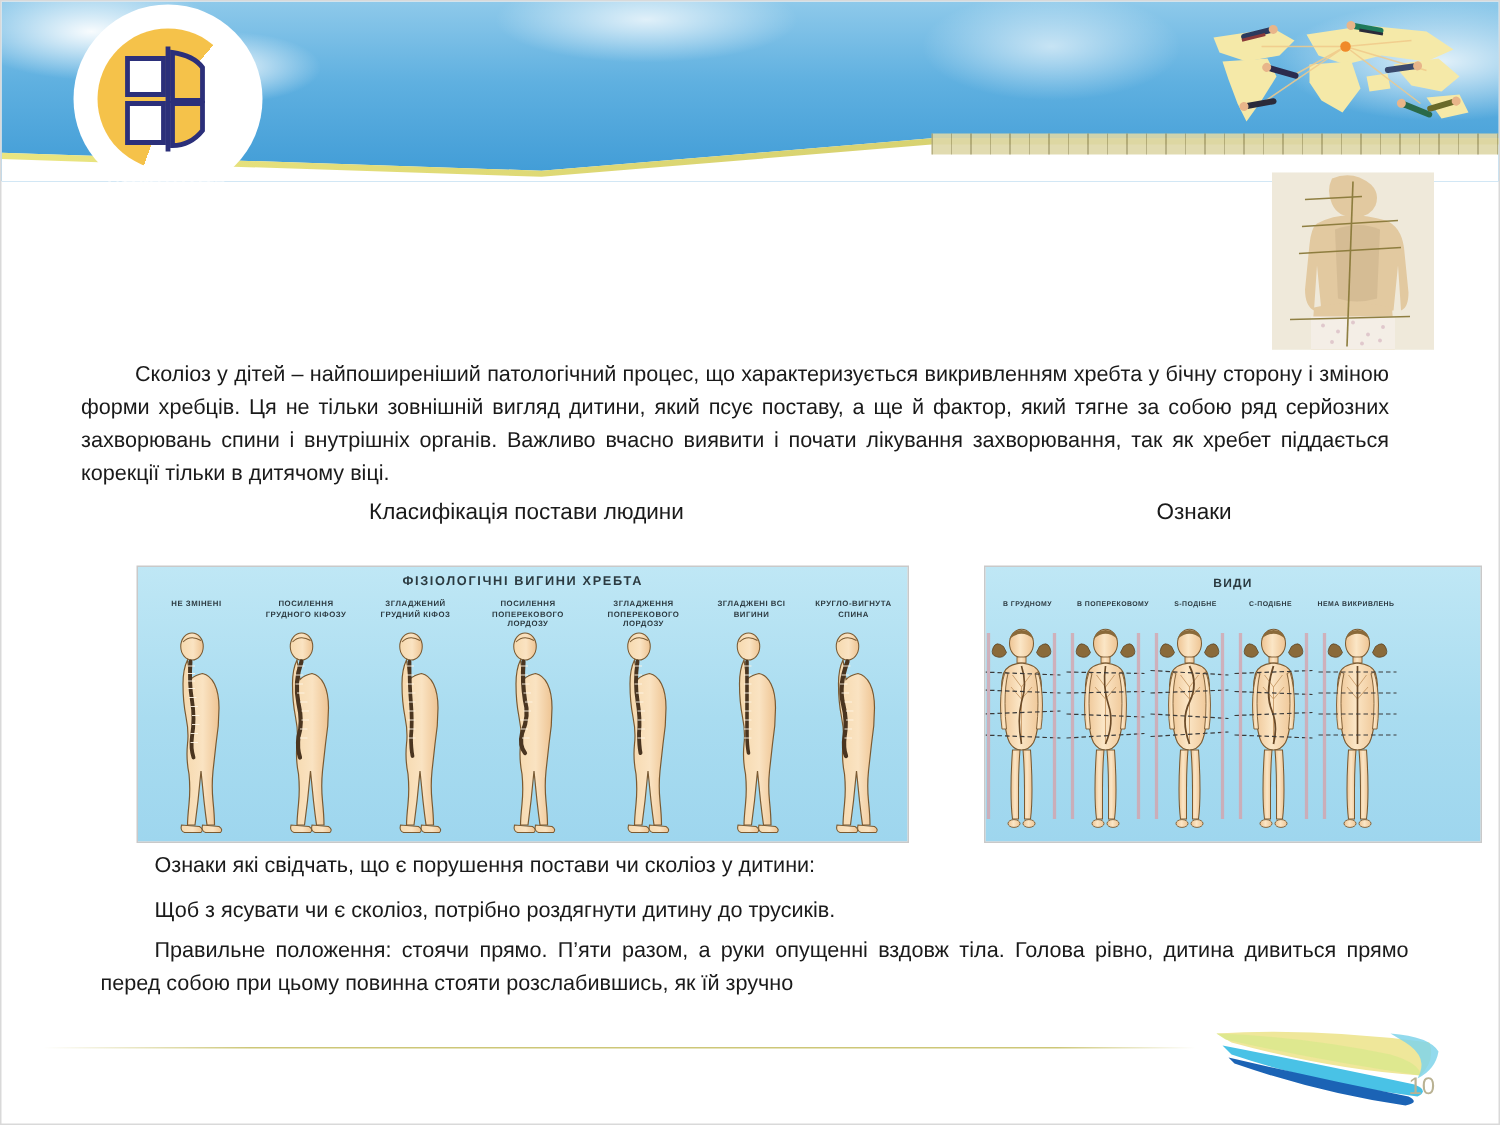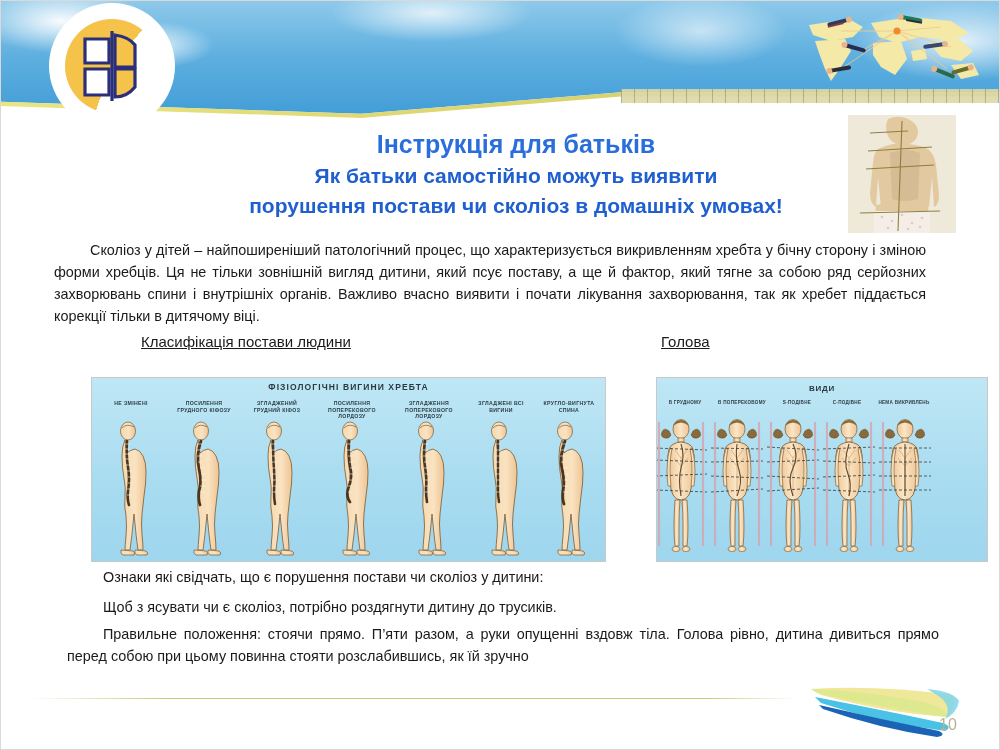--- a/index.html
+++ b/index.html
@@ -106,21 +106,21 @@
     font-size: 14.4px; color: #1a1a1a; line-height: 22px;
     text-align: justify; text-justify: inter-word;
   }
   .para-intro { left: 53px; top: 238px; width: 872px; text-indent: 36px; }
   .para-signs { left: 66px; top: 565px; width: 872px; text-indent: 36px; }
   .para-strip { left: 66px; top: 595px; width: 872px; text-indent: 36px; }
   .para-pos   { left: 66px; top: 622px; width: 872px; text-indent: 36px; }
 
   
   .fig-caption {
-    position: absolute; font-size: 15px; color: #1a1a1a;  text-decoration: underline;
+    position: absolute; font-size: 15px; color: #1a1a1a; text-align: center;
   }
   .cap-left  { left: 140px; top: 332px; width: 420px; }
   .cap-right { left: 660px; top: 332px; width: 270px; }
 
   .panel {
     position: absolute;
     background: linear-gradient(180deg,#bfe7f5 0%, #a9dcf0 55%, #9ed6ee 100%);
     border: 1px solid #c9c9c9;
     overflow: hidden;
     margin-top: 24px;
@@ -238,25 +238,20 @@
           </g>
         </svg>
       </div>
       <div class="logo-text">
         <div class="logo-top">ВИДИ</div>
         <div class="logo-bot">ЄВМІНОВА</div>
       </div>
     </div>
   </div>
 
-  <div class="title-block">
-    <div class="title-main">Інструкція для батьків</div>
-    <div class="title-sub">Як батьки самостійно можуть виявити</div>
-    <div class="title-sub">порушення постави чи сколіоз в домашніх умовах!</div>
-  </div>
 
   <div class="photo">
     <svg viewBox="0 0 108 118" width="108" height="118">
       <rect x="0" y="0" width="108" height="118" fill="#efe9da"></rect>
       <g fill="#e2c9a0">
         <path d="M40 4 q14 -6 26 4 q6 6 3 14 q-3 7 -13 8 q-12 0 -16 -9 q-4 -9 0 -17 z"></path>
         <path d="M30 34 q18 -10 46 -2 q10 4 12 18 l3 30 q0 10 -5 12 l-2 -30 l-3 30 l-48 1 l-3 -31 l-2 30 q-6 -3 -6 -14 l3 -30 q1 -11 5 -14 z"></path>
         <path d="M28 90 q26 -6 52 0 l2 28 l-56 0 z"></path>
       </g>
       <g fill="#cbb08a" opacity=".55">
@@ -279,21 +274,21 @@
         <path d="M18 54 L86 50"></path>
         <path d="M12 98 L92 96"></path>
         <path d="M54 6 L50 116"></path>
       </g>
     </svg>
   </div>
 
   <div class="para para-intro">Сколіоз у дітей – найпоширеніший патологічний процес, що характеризується викривленням хребта у бічну сторону і зміною форми хребців. Ця не тільки зовнішній вигляд дитини, який псує поставу, а ще й фактор, який тягне за собою ряд серйозних захворювань спини і внутрішніх органів. Важливо вчасно виявити і почати лікування захворювання, так як хребет піддається корекції тільки в дитячому віці.</div>
 
   <div class="fig-caption cap-left">Класифікація постави людини</div>
-  <div class="fig-caption cap-right">Голова</div>
+  <div class="fig-caption cap-right">Ознаки</div>
 
   <div class="panel panel-left">
     <div class="panel-title">ФІЗІОЛОГІЧНІ ВИГИНИ ХРЕБТА</div>
     <div class="lbl-row">
       <div class="lbl" style="left:5px;  top:22px; width:68px;">НЕ ЗМІНЕНІ</div>
       <div class="lbl" style="left:78px; top:22px; width:68px;">ПОСИЛЕННЯ ГРУДНОГО КІФОЗУ</div>
       <div class="lbl" style="left:151px;top:22px; width:68px;">ЗГЛАДЖЕНИЙ ГРУДНИЙ КІФОЗ</div>
       <div class="lbl" style="left:224px;top:22px; width:72px;">ПОСИЛЕННЯ ПОПЕРЕКОВОГО ЛОРДОЗУ</div>
       <div class="lbl" style="left:300px;top:22px; width:74px;">ЗГЛАДЖЕННЯ ПОПЕРЕКОВОГО ЛОРДОЗУ</div>
       <div class="lbl" style="left:378px;top:22px; width:62px;">ЗГЛАДЖЕНІ ВСІ ВИГИНИ</div>

